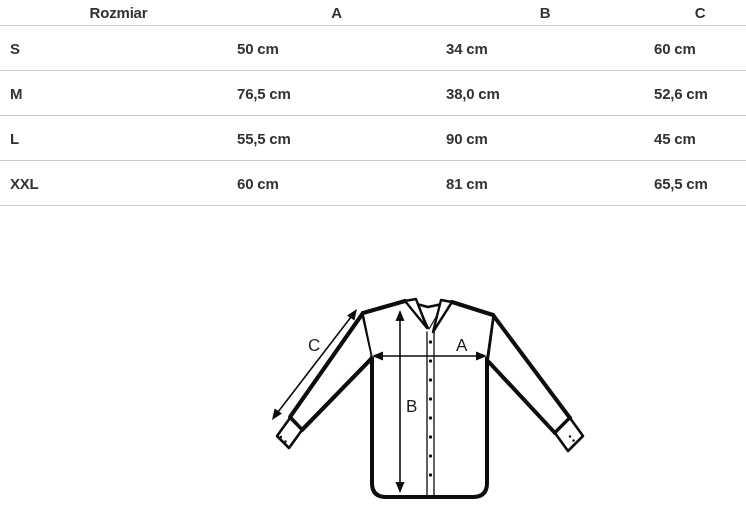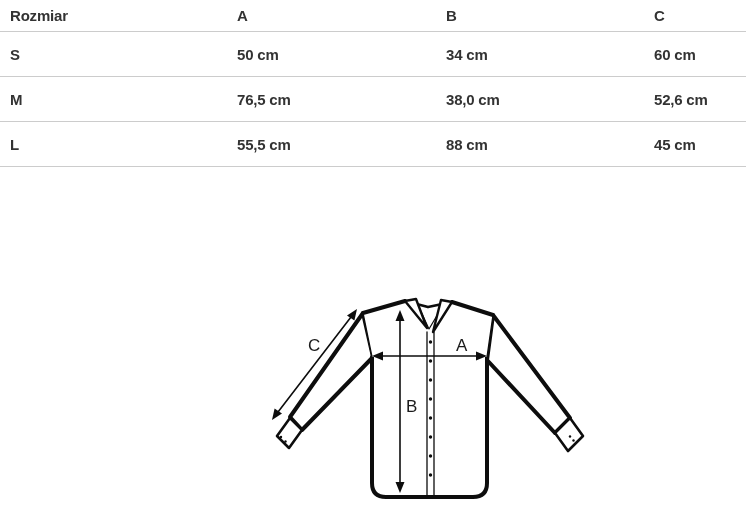--- a/index.html
+++ b/index.html
@@ -21,22 +21,23 @@
   .size-table th, .size-table td {
     text-align: left;
     padding: 0 0 0 10px;
     font-size: 15px;
     letter-spacing: -0.2px;
     border-bottom: 1px solid #cccccc;
     vertical-align: middle;
     white-space: nowrap;
   }
   .size-table thead th {
-    height: 31px;
+    height: 25px;
     font-weight: 700;
+    text-align: center;
   }
   .size-table tbody td {
     height: 44px;
     font-weight: 700;
   }
   .size-table tbody td.size-cell {
     font-weight: 700;
   }
   .col-size  { width: 227px; }
   .col-a     { width: 209px; }
@@ -83,22 +84,28 @@
     </tr>
     <tr>
       <td class="size-cell">M</td>
       <td>76,5 cm</td>
       <td>38,0 cm</td>
       <td>52,6 cm</td>
     </tr>
     <tr>
       <td class="size-cell">L</td>
       <td>55,5 cm</td>
-      <td>88 cm</td>
+      <td>90 cm</td>
       <td>45 cm</td>
+    </tr>
+    <tr>
+      <td class="size-cell">XXL</td>
+      <td>60 cm</td>
+      <td>81 cm</td>
+      <td>65,5 cm</td>
     </tr>
   </tbody>
 </table>
 
 <div class="diagram-wrap">
   <svg width="360" height="230" viewBox="0 0 360 230" xmlns="http://www.w3.org/2000/svg">
     <g stroke="#0d0d0d" fill="none" stroke-linejoin="round" stroke-linecap="round">
 
       <path d="M113,28 L40,132 L52,145 L123,72 Z" fill="#ffffff" stroke-width="4"></path>
       <path d="M40,133 L52,145 L39,163 L27,151 Z" fill="#ffffff" stroke-width="2.6"></path>

